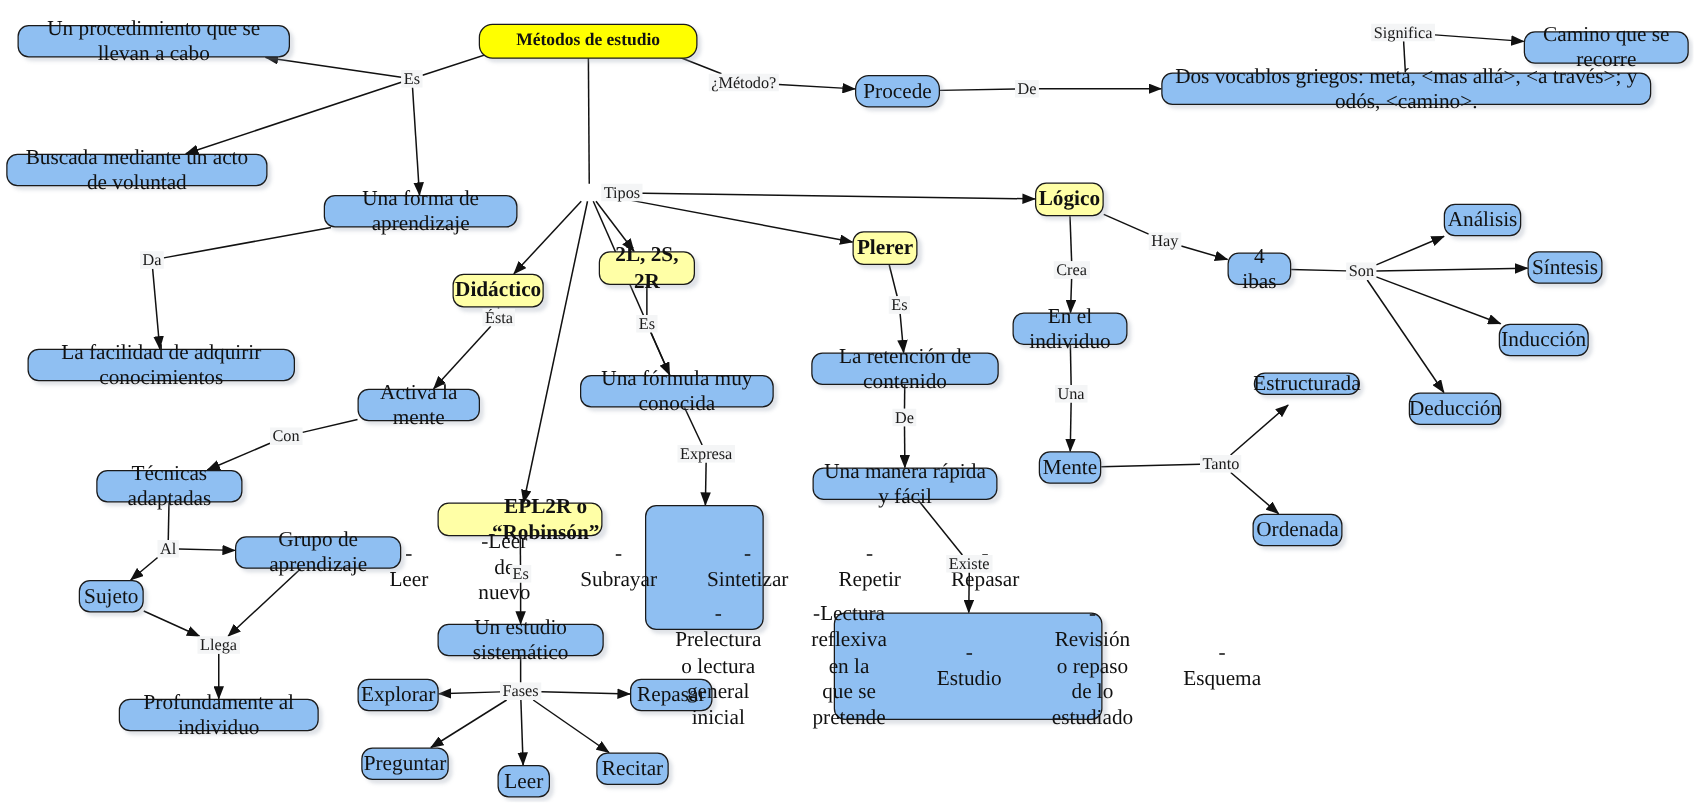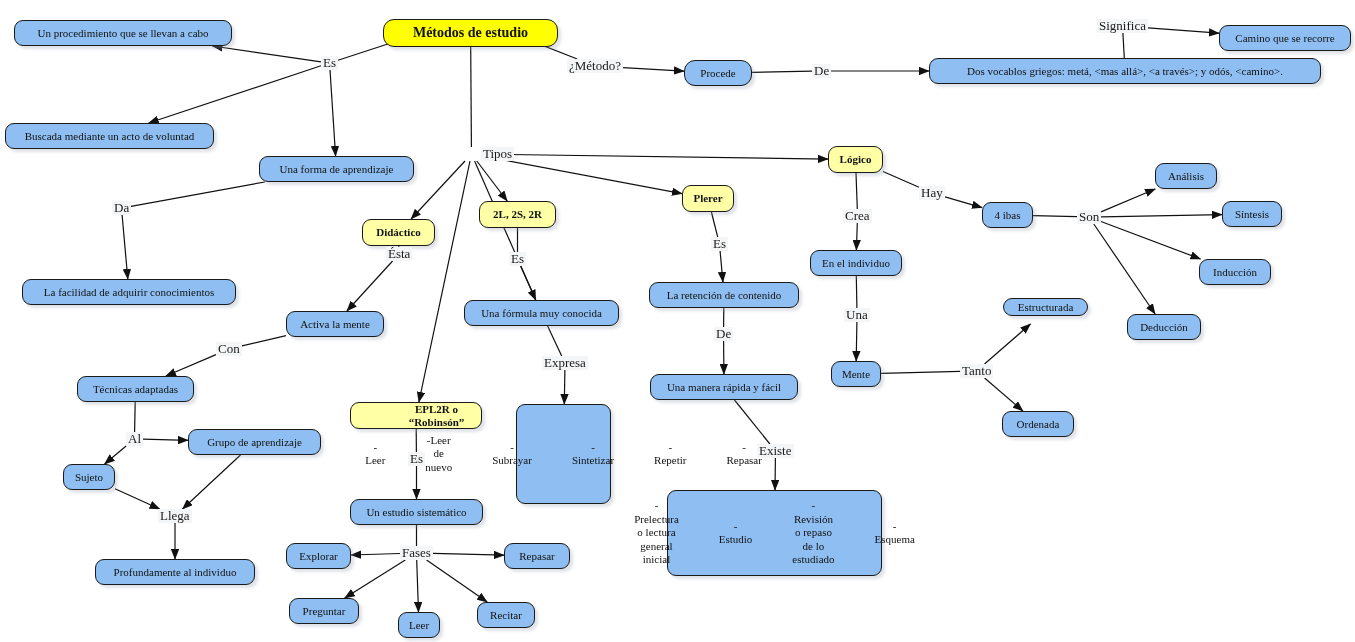--- a/index.html
+++ b/index.html
@@ -26,21 +26,21 @@
   .node {
     position: absolute;
     box-sizing: border-box;
     border: 1.3px solid #1a1a1a;
     border-radius: 9px;
     display: flex;
     align-items: center;
     justify-content: center;
     text-align: center;
     color: #111111;
-    font-size: 11px;
+    font-size: 17px;
     line-height: 1.18;
     padding: 2px 7px;
     box-shadow: 3px 3px 3px rgba(150,160,175,0.30);
     z-index: 3;
   }
   .node.blue   { background: #8FBFF2; }
   .node.yellow { background: #FFFFA6; font-weight: bold; }
   .node.title  {
     background: #FFFF00;
     font-weight: bold;
@@ -167,20 +167,21 @@
         <span>-Subrayar</span>
         <span>-Sintetizar</span>
         <span>-Repetir</span>
         <span>-Repasar</span>
       </div>
       <div class="node yellow" style="left: 682px; top: 185px; width: 52px; height: 27px;">Plerer</div>
       <div class="node blue" style="left: 649px; top: 282px; width: 150px; height: 26px;">La retención de contenido</div>
       <div class="node blue" style="left: 650px; top: 374px; width: 148px; height: 26px;">Una manera rápida y fácil</div>
       <div class="node blue multiline" style="left: 667px; top: 490px; width: 215px; height: 86px;">
         <span>-Prelectura o lectura general inicial</span>
+        <span>-Lectura reflexiva en la que se pretende</span>
         <span>-Estudio</span>
         <span>-Revisión o repaso de lo estudiado</span>
         <span>-Esquema</span>
       </div>
       <div class="node yellow" style="left: 828px; top: 146px; width: 55px; height: 27px;">Lógico</div>
       <div class="node blue" style="left: 810px; top: 250px; width: 92px; height: 26px;">En el individuo</div>
       <div class="node blue" style="left: 831px; top: 361px; width: 50px; height: 26px;">Mente</div>
       <div class="node blue" style="left: 1003px; top: 298px; width: 85px; height: 18px;">Estructurada</div>
       <div class="node blue" style="left: 1002px; top: 411px; width: 72px; height: 26px;">Ordenada</div>
       <div class="node blue" style="left: 982px; top: 202px; width: 51px; height: 26px;">4 ibas</div>

